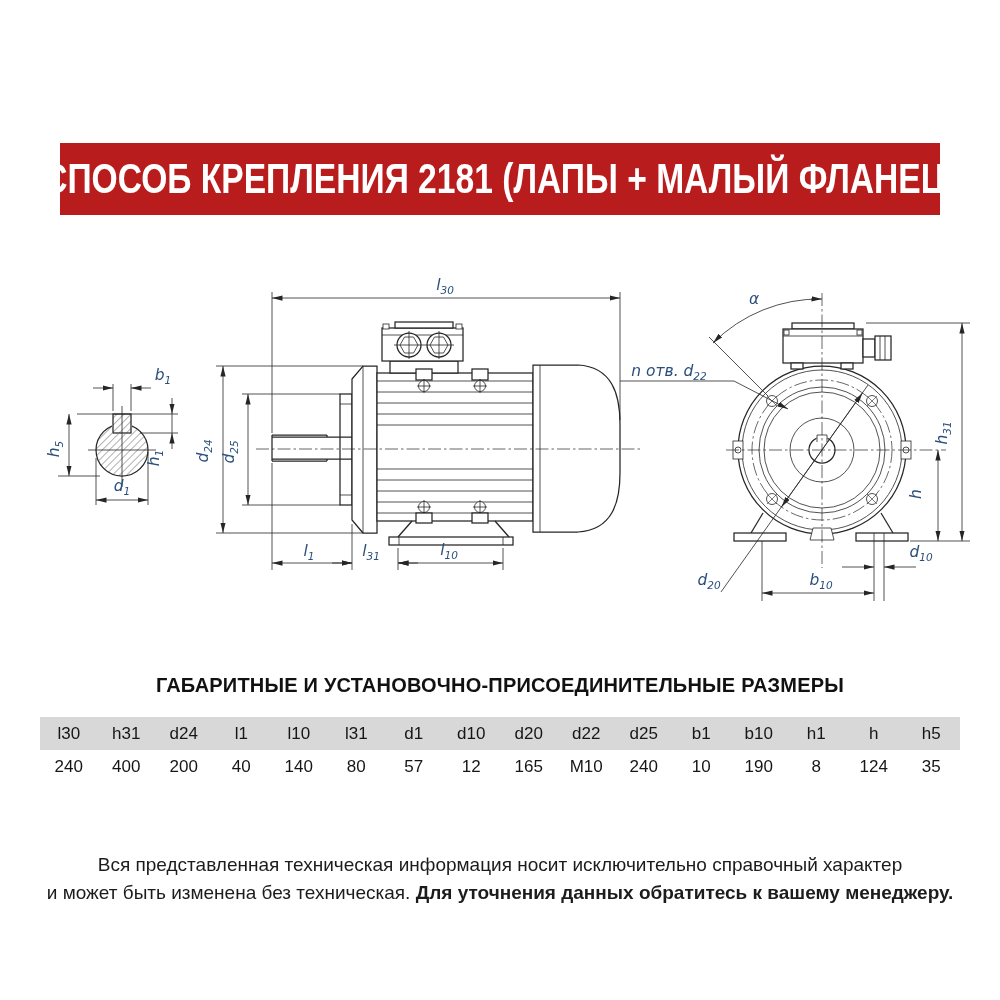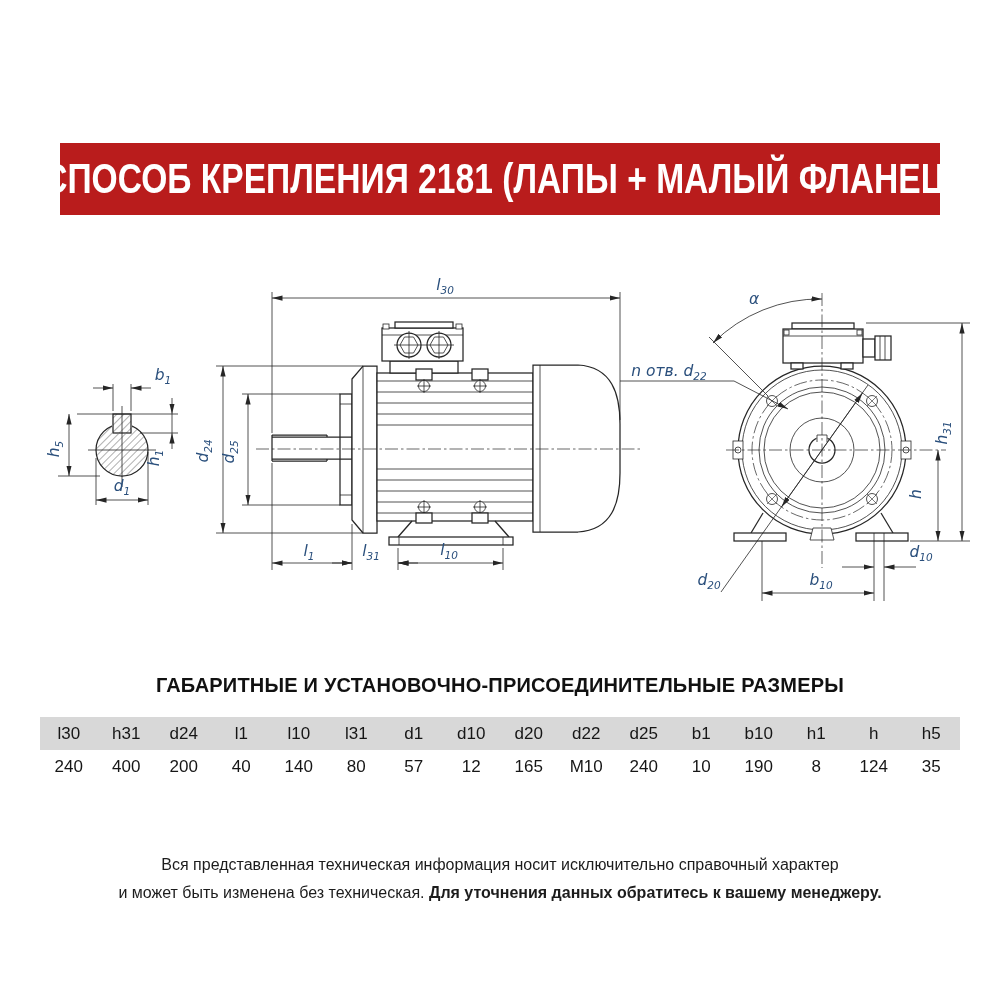--- a/index.html
+++ b/index.html
@@ -32,21 +32,21 @@
   }
   .dims-table {
     position:absolute; top:717px; left:40px; width:920px;
     display:grid; grid-template-columns:repeat(16,1fr);
     font-size:17px; color:#161616; text-align:center;
   }
   .dims-table .hcell { background:#d8d8d8; height:33px; line-height:33px; }
   .dims-table .vcell { background:#ffffff; height:33px; line-height:33px; }
   .footer {
     position:absolute; top:851px; left:0; width:1000px; text-align:center;
-    font-size:16px; line-height:27.5px; color:#1c1c1c;
+    font-size:19px; line-height:27.5px; color:#1c1c1c;
   }
   .footer b { font-weight:bold; }
 </style>
 </head>
 <body>
 
 <div class="banner">
   <span class="banner-text">СПОСОБ КРЕПЛЕНИЯ 2181 (ЛАПЫ + МАЛЫЙ ФЛАНЕЦ)</span>
 </div>
 

